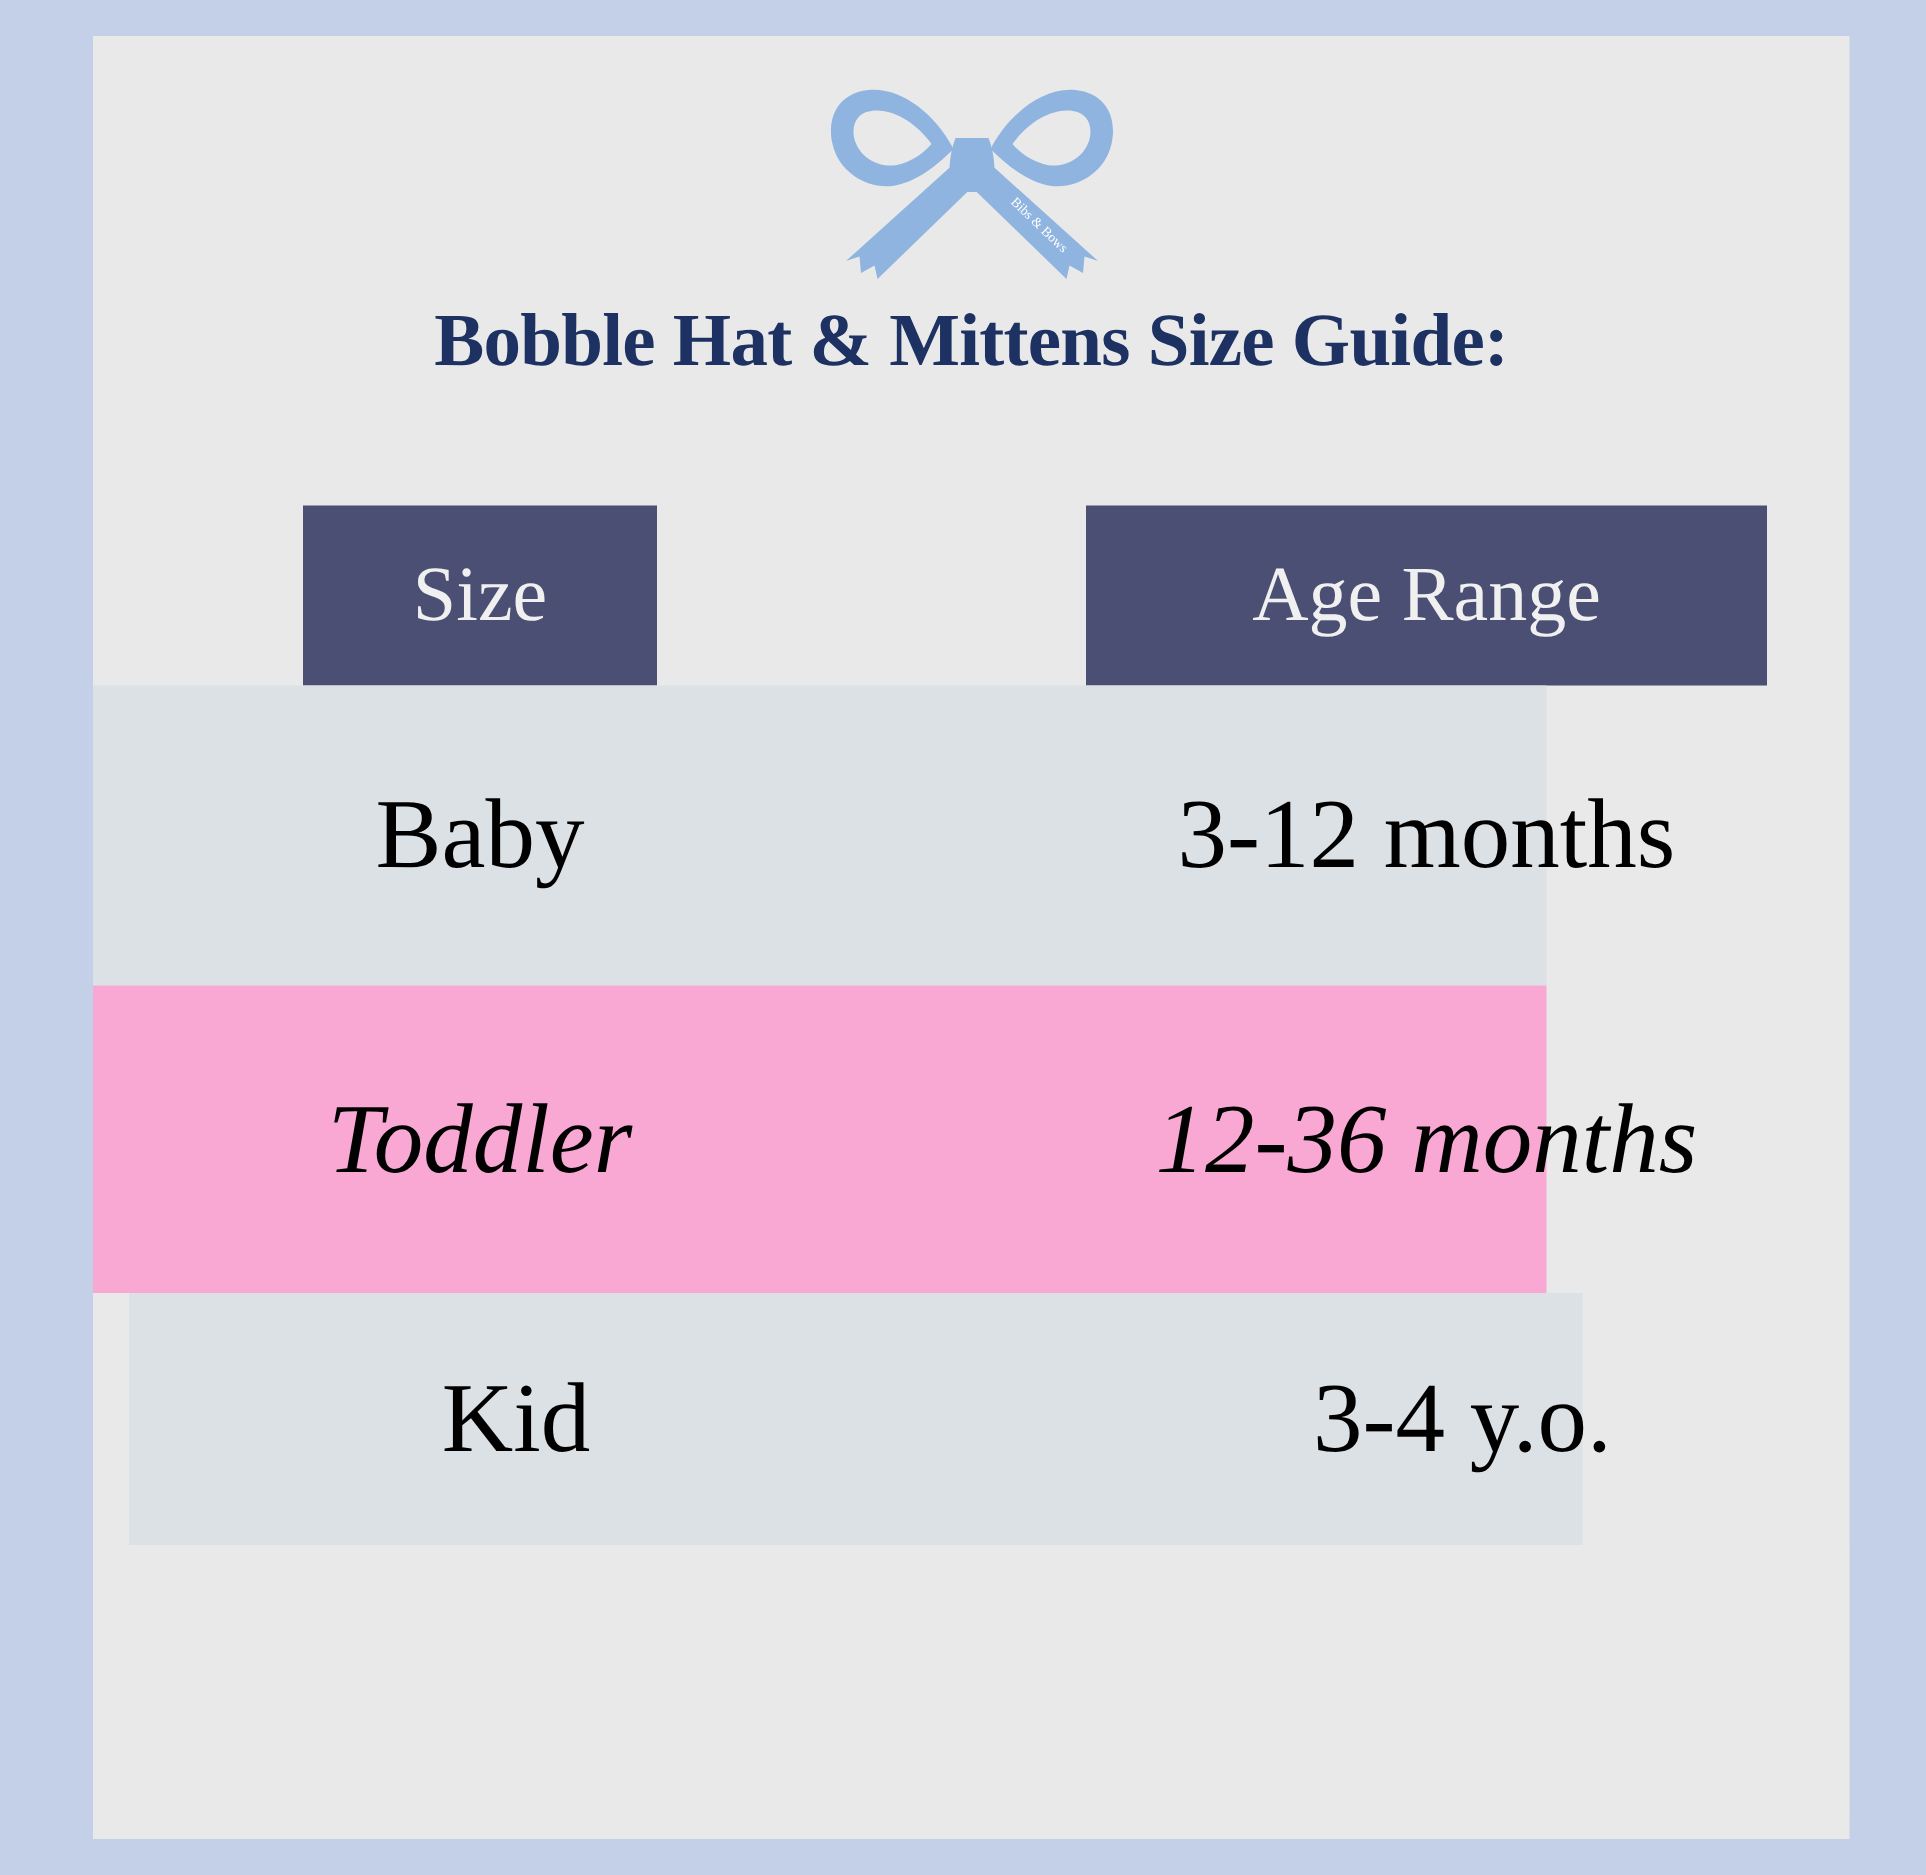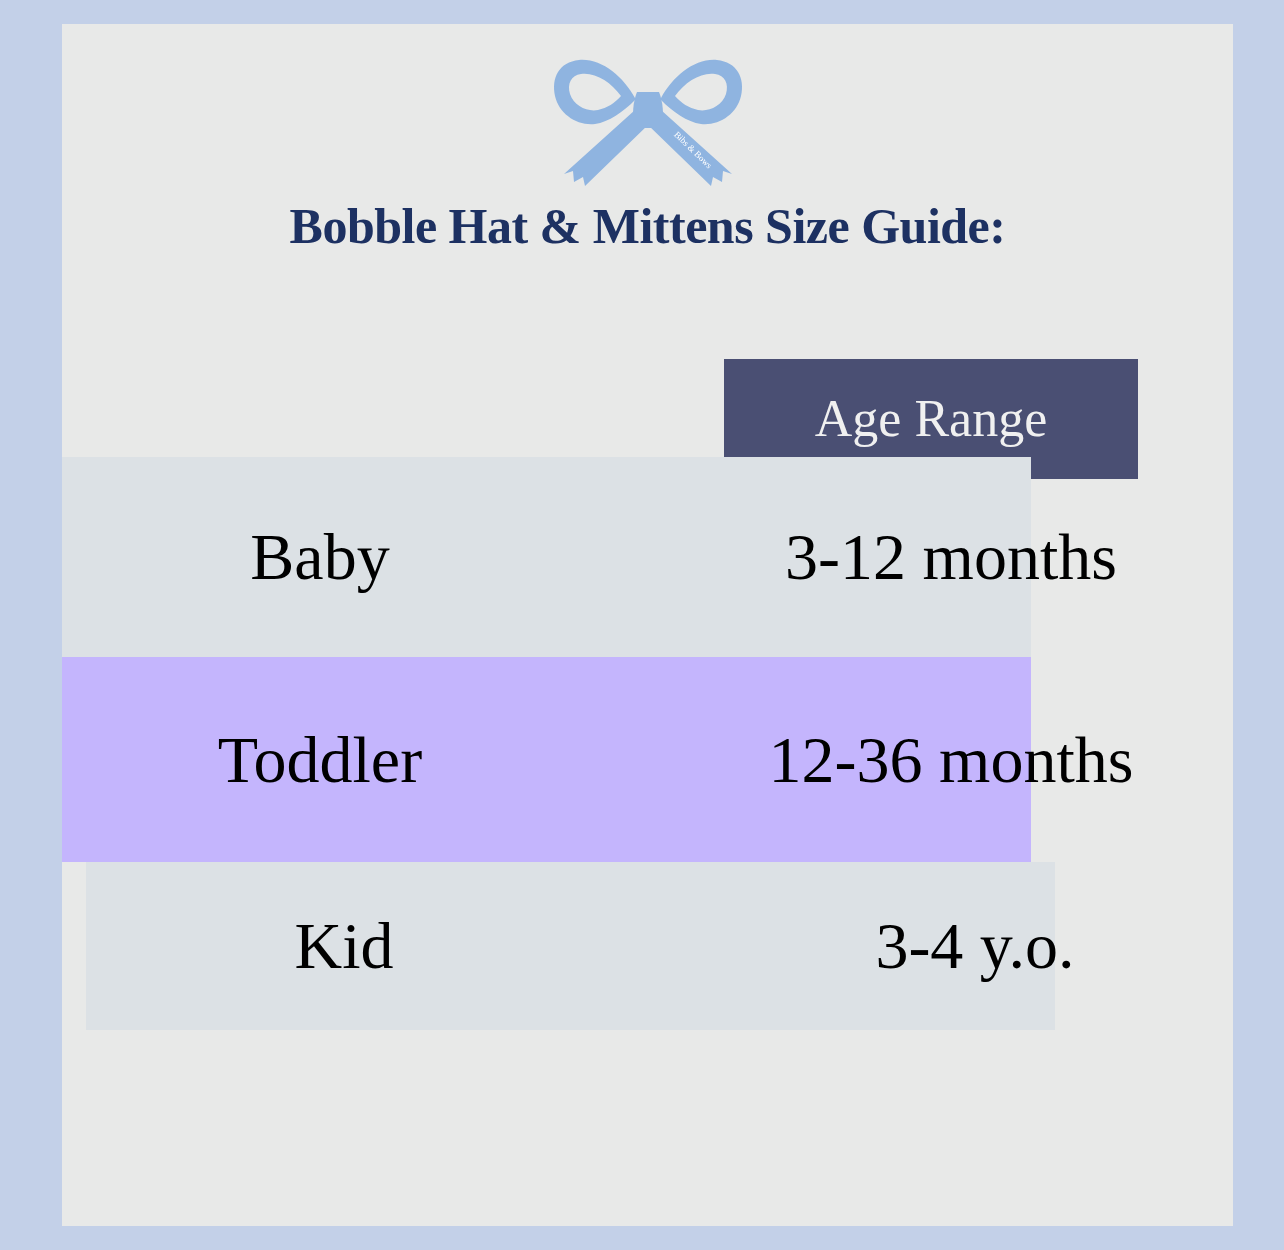--- a/index.html
+++ b/index.html
@@ -90,32 +90,31 @@
     font-size: 52px;
     line-height: 1;
     box-sizing: border-box;
   }
   .head-cell.col-size {
     left: 140px;
     width: 236px;
   }
   .head-cell.col-age {
     left: 662px;
-    width: 414px;
-    margin-top: 22px;
+    width: 454px;
   }
 
   .row {
     position: relative;
     display: flex;
     align-items: center;
     width: 969px;
   }
   .row.alt-dark { background: #dce1e5; }
-  .row.alt-light { background: #c4b5fd; }
+  .row.alt-light { background: #f9a8d4; font-style: italic; }
 
   .row-1 { height: 200px; }
   .row-2 { height: 205px; }
   .row-3 { height: 168px; margin-left: 24px; }
 
   .cell {
     position: absolute;
     display: flex;
     align-items: center;
     justify-content: center;
@@ -169,20 +168,21 @@
 
         <text x="148" y="112" transform="rotate(44 148 112)" fill="#ffffff" font-family="Liberation Serif, serif" font-size="9" text-anchor="middle">Bibs &amp; Bows</text>
       </svg>
     </div>
 
     <div class="title">Bobble Hat &amp; Mittens Size Guide:</div>
 
     <div class="table">
 
       <div class="header-row">
+        <div class="head-cell col-size">Size</div>
         <div class="head-cell col-age">Age Range</div>
       </div>
 
       <div class="row row-1 alt-dark">
         <div class="cell col-size">Baby</div>
         <div class="cell col-age">3-12 months</div>
       </div>
 
       <div class="row row-2 alt-light">
         <div class="cell col-size">Toddler</div>

